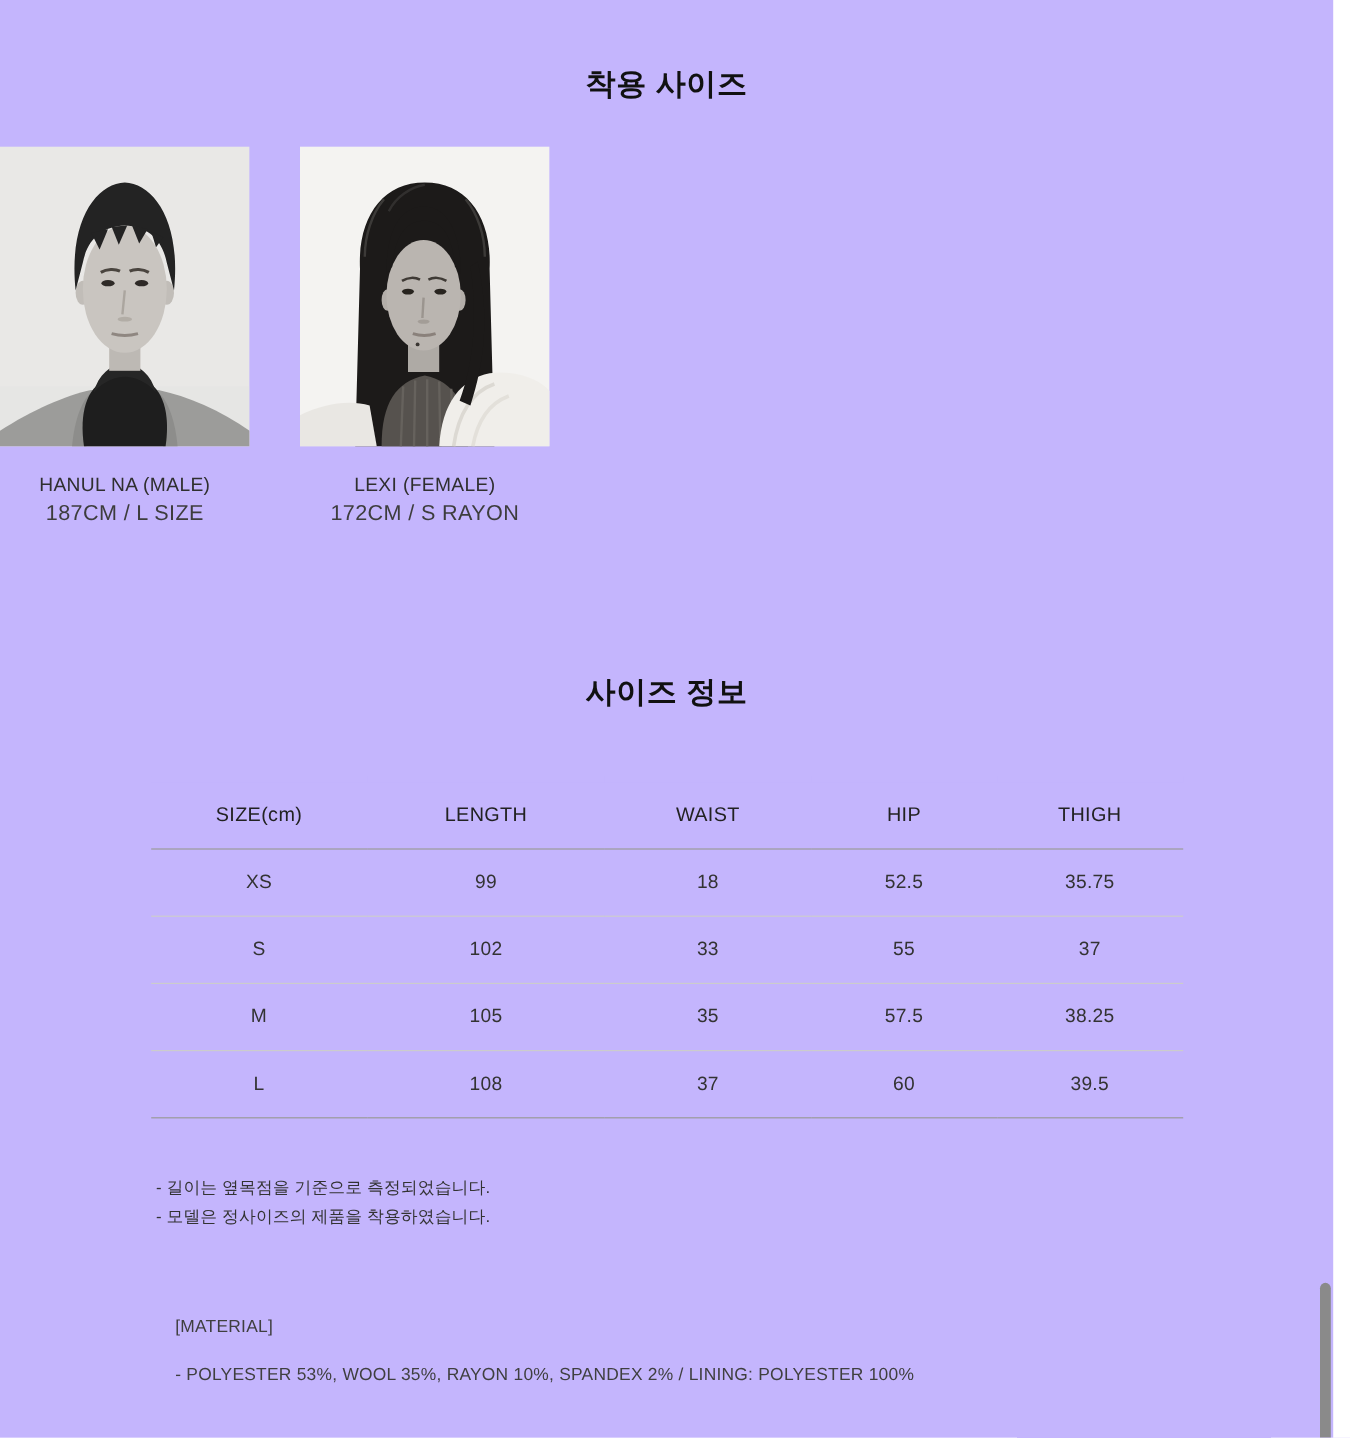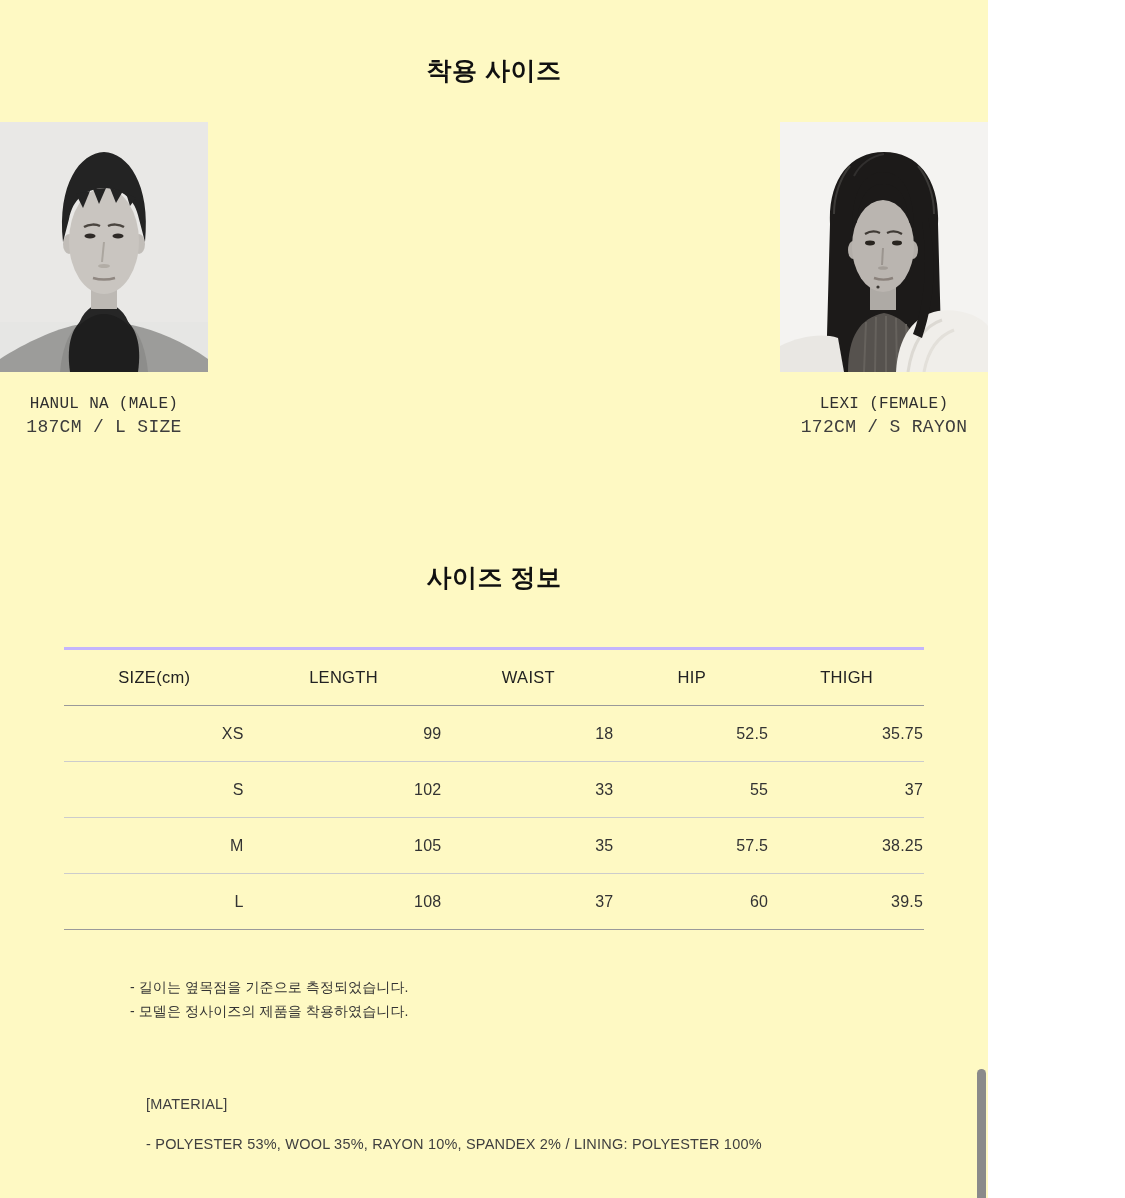--- a/index.html
+++ b/index.html
@@ -1,46 +1,46 @@
 <!DOCTYPE html>
 <html><head>
 <meta charset="utf-8">
 <style>
   html,body{margin:0;padding:0;background:#ffffff;}
   body{
     width:1125px;height:1198px;position:relative;overflow:hidden;
     font-family:"Liberation Sans","DejaVu Sans",sans-serif;
     -webkit-font-smoothing:antialiased;
   }
-  .page{width:988px;height:1198px;position:relative;background:#fef9c3;}
+  .page{width:1111px;height:1198px;position:relative;background:#c4b5fd;}
 
   .section-title{
     margin:0;text-align:center;font-size:25px;line-height:29px;
     font-weight:700;color:#111111;letter-spacing:0.5px;
   }
   .wearing-section{padding-top:56px;}
 
-  .photos-row{display:flex;justify-content:space-between;gap:42px;margin-top:37px;font-family:Liberation Mono, monospace;}
+  .photos-row{display:flex;justify-content:flex-start;gap:42px;margin-top:37px;}
   figure.model-figure{margin:0;width:208px;}
   .model-photo{width:208px;height:250px;display:block;}
   figcaption{text-align:center;margin-top:23px;}
   .model-name{font-size:16px;line-height:19px;color:#2f2f2f;letter-spacing:0.3px;}
   .model-spec{font-size:18px;line-height:17px;color:#3d3d3d;margin-top:5px;letter-spacing:0.3px;}
 
   .sizeinfo-section{margin-top:127px;}
   table.size-table{
     width:860px;margin:55px auto 0 auto;border-collapse:collapse;table-layout:fixed;
-    border-top:3px solid #c4b5fd;border-bottom:1px solid #9a9a9a;
+    border-top:5px solid #c4b5fd;border-bottom:1px solid #9a9a9a;
   }
   table.size-table th{
     height:53px;font-weight:400;font-size:16.5px;color:#222222;
     border-bottom:1px solid #9a9a9a;letter-spacing:0.3px;
   }
   table.size-table td{
-    height:53px;text-align:right;font-size:16px;color:#333333;
+    height:53px;text-align:center;font-size:16px;color:#333333;
     border-bottom:1px solid #cccccc;letter-spacing:0.2px;
   }
   table.size-table tbody tr:last-child td{border-bottom:none;}
 
   .notes{margin:45px 0 0 130px;}
   .notes p{margin:0;font-size:14px;line-height:24px;color:#333333;letter-spacing:0.1px;}
 
   .material{margin:69px 0 0 130px;}
   .material p{margin:16px;font-size:14.5px;line-height:24px;color:#3f3f3f;letter-spacing:0.2px;}
 

